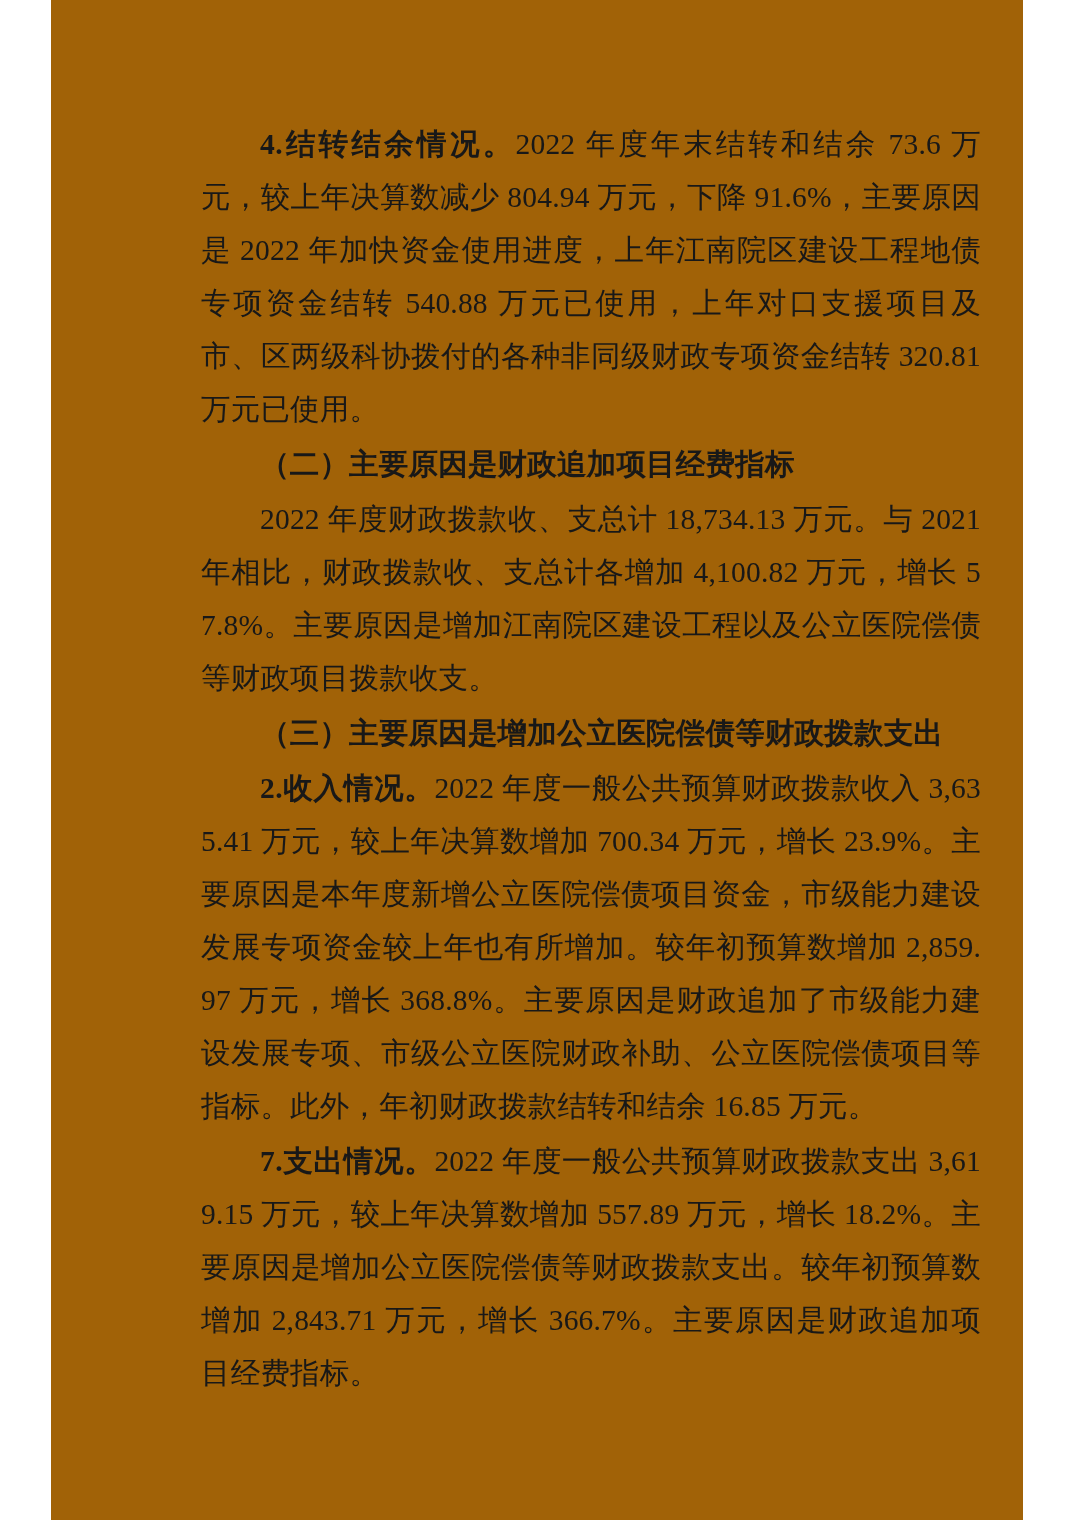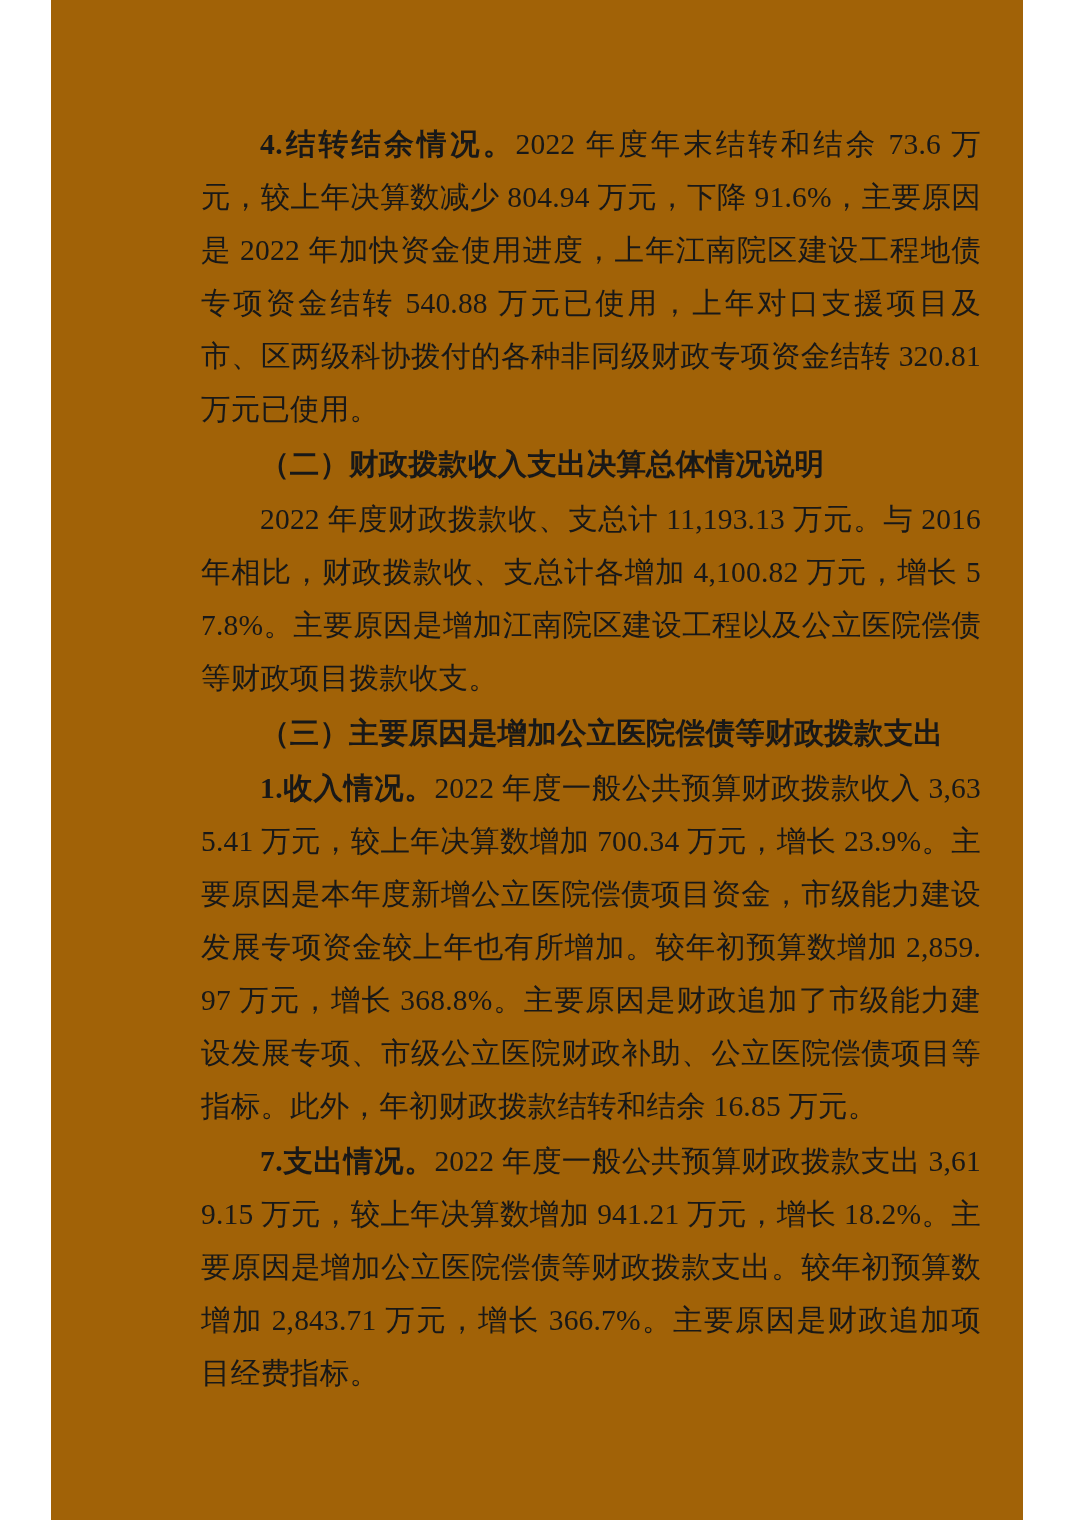--- a/index.html
+++ b/index.html
@@ -46,24 +46,24 @@
   }
 </style>
 </head>
 <body>
 
 <div class="page">
   <div class="content">
 
     <p class="para gapped"><span class="bold-head">4.结转结余情况。</span><span>2022 年度年末结转和结余 73.6 万元，较上年决算数减少 804.94 万元，下降 91.6%，主要原因是 2022 年加快资金使用进度，上年江南院区建设工程地债专项资金结转 540.88 万元已使用，上年对口支援项目及市、区两级科协拨付的各种非同级财政专项资金结转 320.81 万元已使用。</span></p>
 
-    <p class="para gapped heading">（二）财政拨款收入支出决算总体情况说明</p>
+    <p class="para gapped heading">（二）主要原因是财政追加项目经费指标</p>
 
-    <p class="para gapped">2022 年度财政拨款收、支总计 11,193.13 万元。与 2016 年相比，财政拨款收、支总计各增加 4,100.82 万元，增长 57.8%。主要原因是增加江南院区建设工程以及公立医院偿债等财政项目拨款收支。</p>
+    <p class="para gapped">2022 年度财政拨款收、支总计 18,734.13 万元。与 2021 年相比，财政拨款收、支总计各增加 4,100.82 万元，增长 57.8%。主要原因是增加江南院区建设工程以及公立医院偿债等财政项目拨款收支。</p>
 
     <p class="para gapped heading">（三）主要原因是增加公立医院偿债等财政拨款支出</p>
 
-    <p class="para gapped"><span class="bold-head">1.收入情况。</span><span>2022 年度一般公共预算财政拨款收入 3,635.41 万元，较上年决算数增加 700.34 万元，增长 23.9%。主要原因是本年度新增公立医院偿债项目资金，市级能力建设发展专项资金较上年也有所增加。较年初预算数增加 2,859.97 万元，增长 368.8%。主要原因是财政追加了市级能力建设发展专项、市级公立医院财政补助、公立医院偿债项目等指标。此外，年初财政拨款结转和结余 16.85 万元。</span></p>
+    <p class="para gapped"><span class="bold-head">2.收入情况。</span><span>2022 年度一般公共预算财政拨款收入 3,635.41 万元，较上年决算数增加 700.34 万元，增长 23.9%。主要原因是本年度新增公立医院偿债项目资金，市级能力建设发展专项资金较上年也有所增加。较年初预算数增加 2,859.97 万元，增长 368.8%。主要原因是财政追加了市级能力建设发展专项、市级公立医院财政补助、公立医院偿债项目等指标。此外，年初财政拨款结转和结余 16.85 万元。</span></p>
 
-    <p class="para"><span class="bold-head">7.支出情况。</span><span>2022 年度一般公共预算财政拨款支出 3,619.15 万元，较上年决算数增加 941.21 万元，增长 18.2%。主要原因是增加公立医院偿债等财政拨款支出。较年初预算数增加 2,843.71 万元，增长 366.7%。主要原因是财政追加项目经费指标。</span></p>
+    <p class="para"><span class="bold-head">7.支出情况。</span><span>2022 年度一般公共预算财政拨款支出 3,619.15 万元，较上年决算数增加 557.89 万元，增长 18.2%。主要原因是增加公立医院偿债等财政拨款支出。较年初预算数增加 2,843.71 万元，增长 366.7%。主要原因是财政追加项目经费指标。</span></p>
 
   </div>
 </div>
 
 </body></html>

